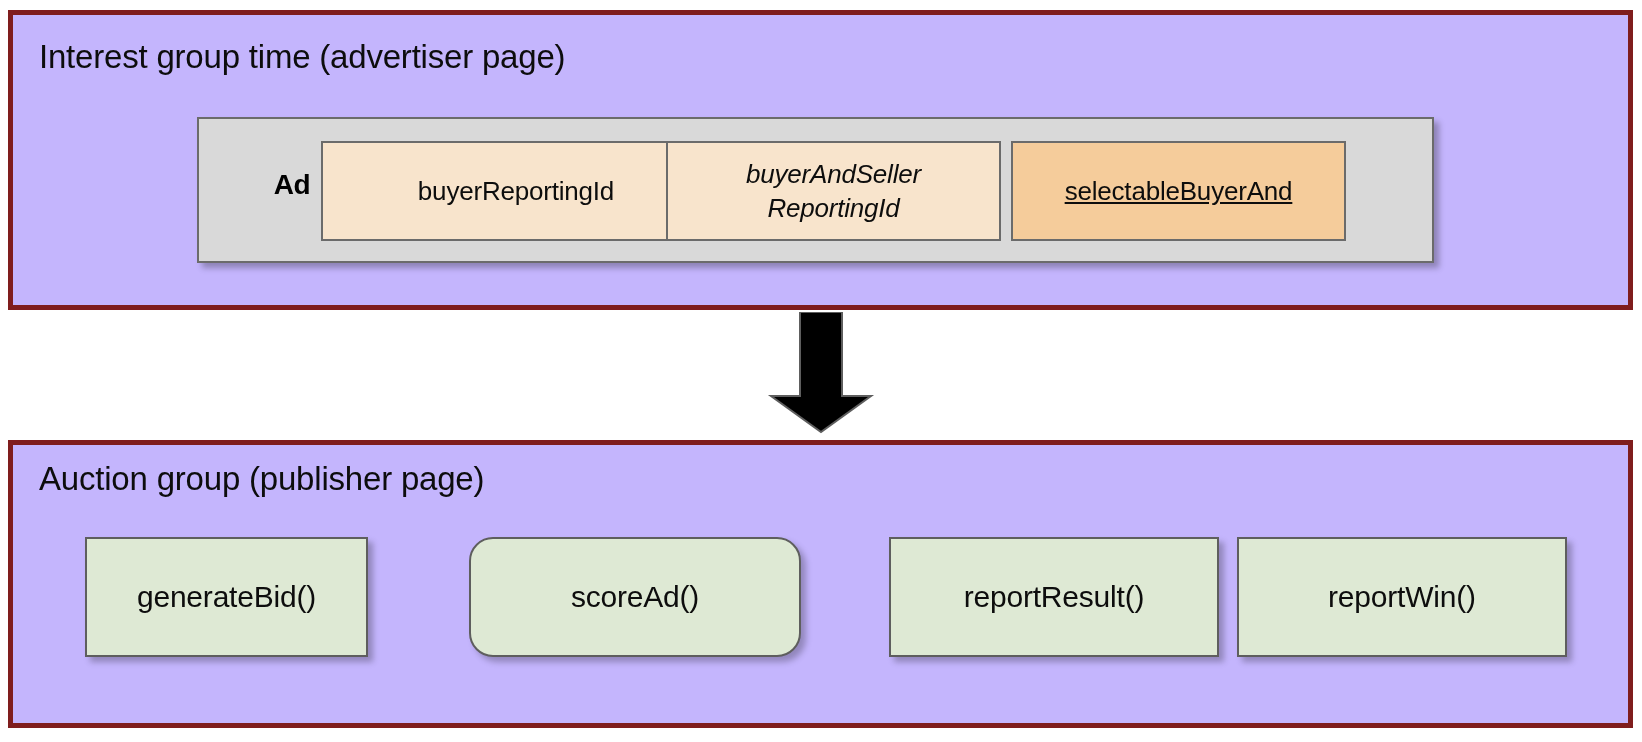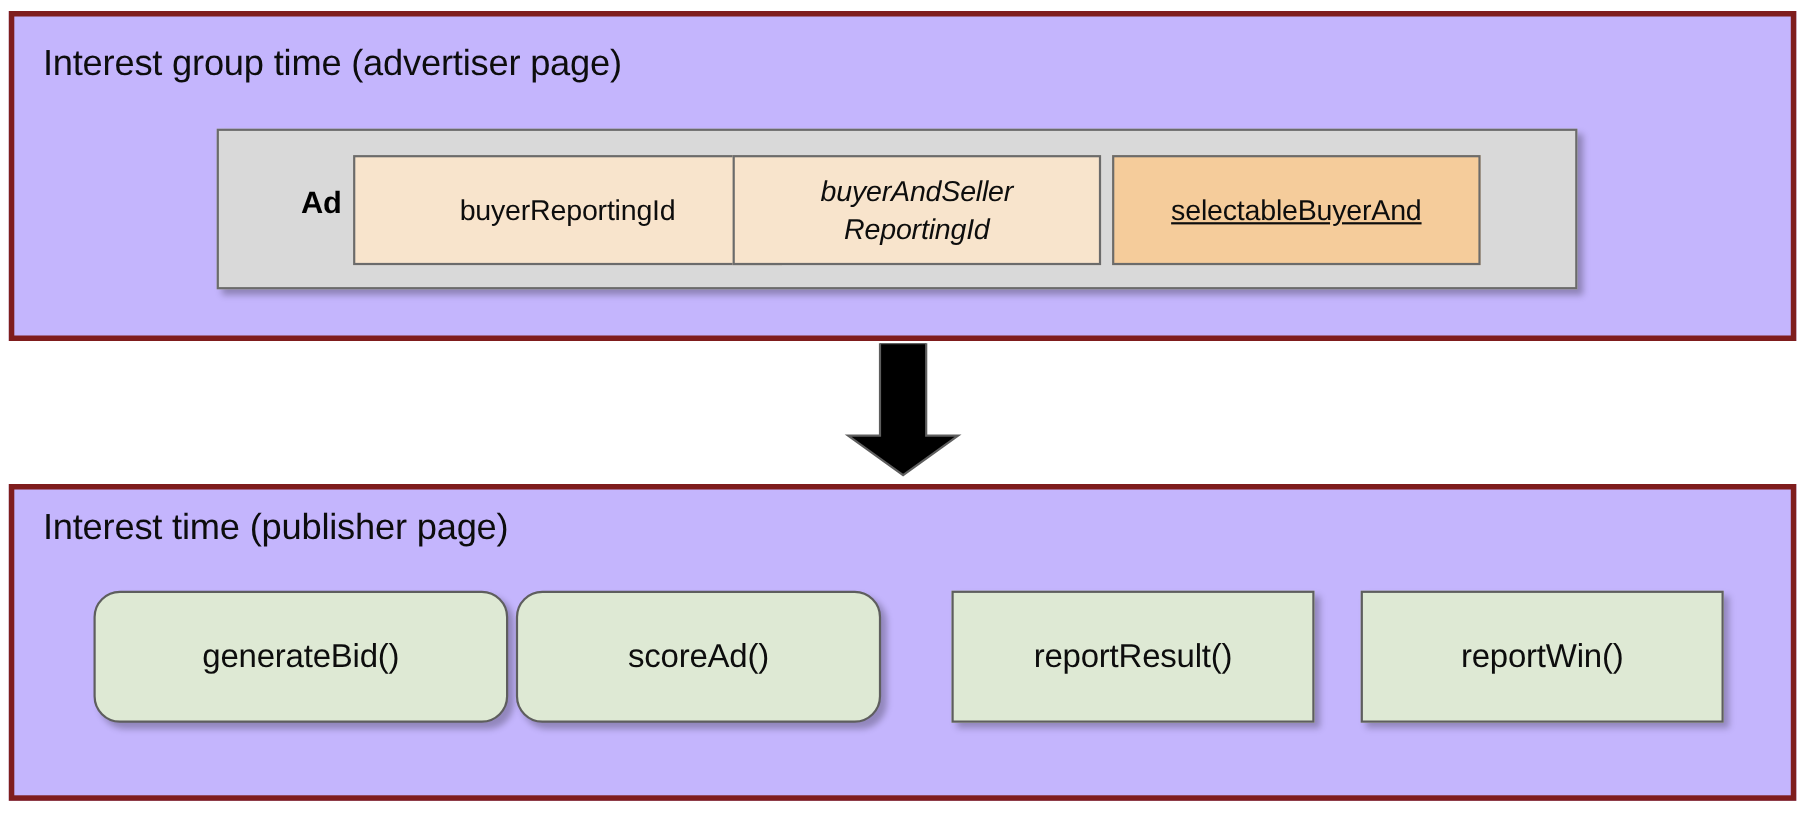--- a/index.html
+++ b/index.html
@@ -133,23 +133,23 @@
     box-sizing: border-box;
     display: flex;
     align-items: center;
     justify-content: center;
     text-align: center;
     font-size: 30px;
     color: #0d0d0d;
     letter-spacing: -0.2px;
     box-shadow: 5px 5px 6px rgba(0,0,0,0.26);
   }
-  #fn-box-generate-bid  { left: 72px;   width: 377px; border-radius: 24px; }
+  #fn-box-generate-bid  { left: 72px;   width: 283px; }
   #fn-box-score-ad      { left: 456px;  width: 332px; border-radius: 24px; }
-  #fn-box-report-result { left: 852px;  width: 330px; }
+  #fn-box-report-result { left: 876px;  width: 330px; }
   #fn-box-report-win    { left: 1224px; width: 330px; }
 </style>
 </head>
 <body>
 
 <div id="canvas">
 
   <div class="panel" id="panel-advertiser">
 
     <div class="panel-title">Interest group time (advertiser page)</div>
@@ -177,21 +177,21 @@
 
     </div>
   </div>
 
   <svg id="flow-arrow" viewBox="0 0 128 122" aria-hidden="true">
     <polygon points="43,0 85,0 85,84 114,84 64,120 14,84 43,84" fill="#000000" stroke="#5e5e5e" stroke-width="2" stroke-linejoin="miter"></polygon>
   </svg>
 
   <div class="panel" id="panel-publisher">
 
-    <div class="panel-title">Interest time (publisher page)</div>
+    <div class="panel-title">Auction group (publisher page)</div>
 
     <div class="fn-box" id="fn-box-generate-bid">
       <span>generateBid()</span>
     </div>
 
     <div class="fn-box" id="fn-box-score-ad">
       <span>scoreAd()</span>
     </div>
 
     <div class="fn-box" id="fn-box-report-result">

